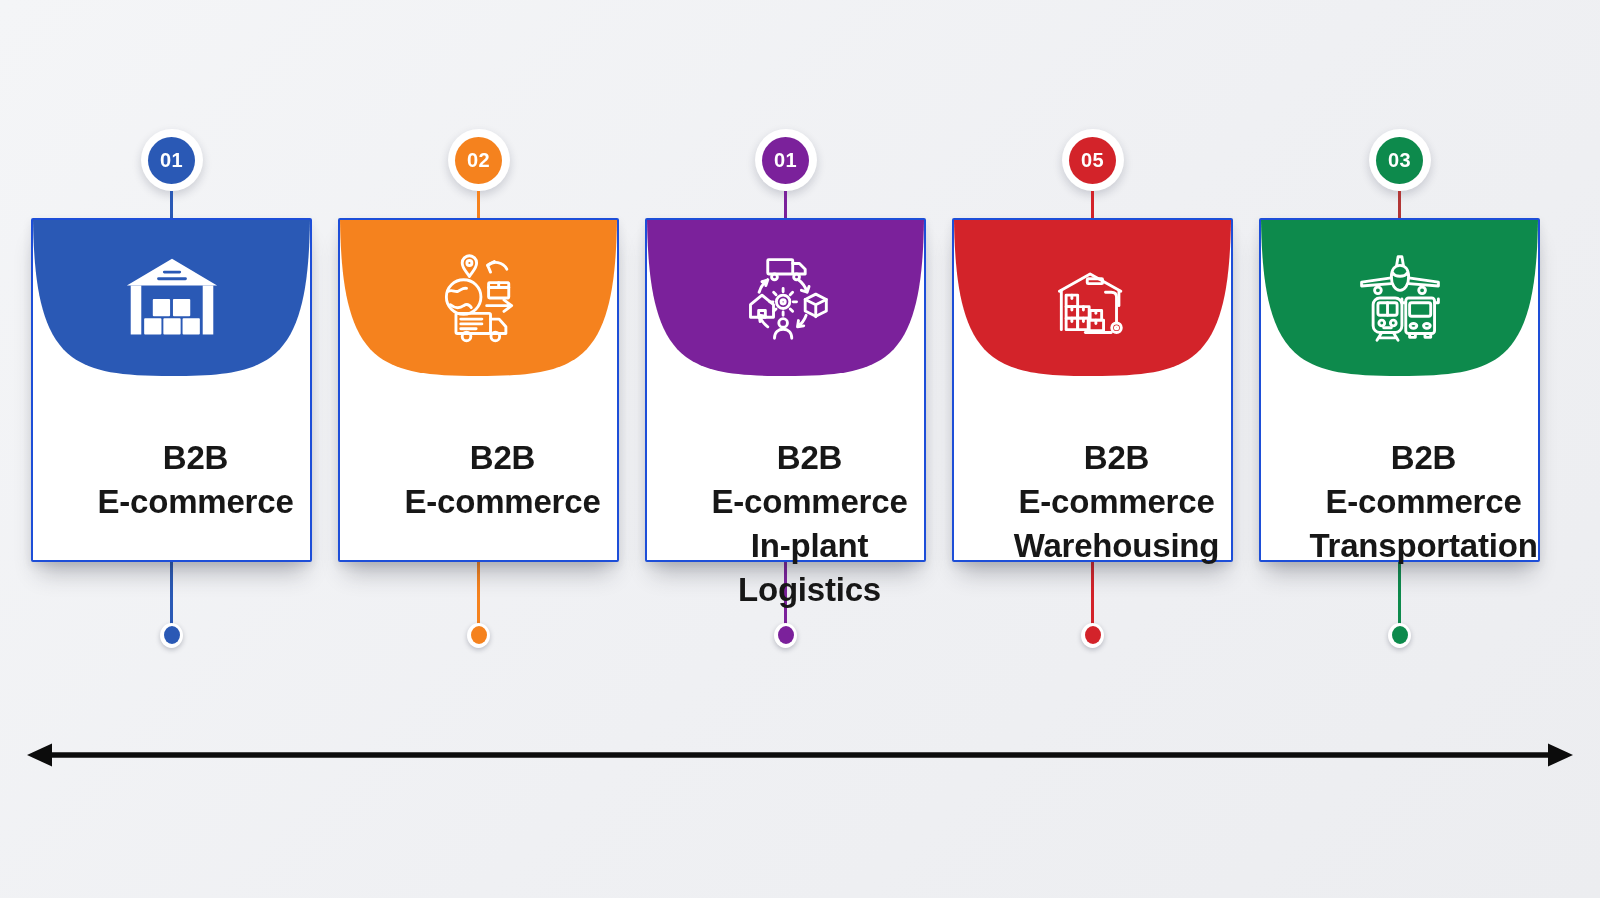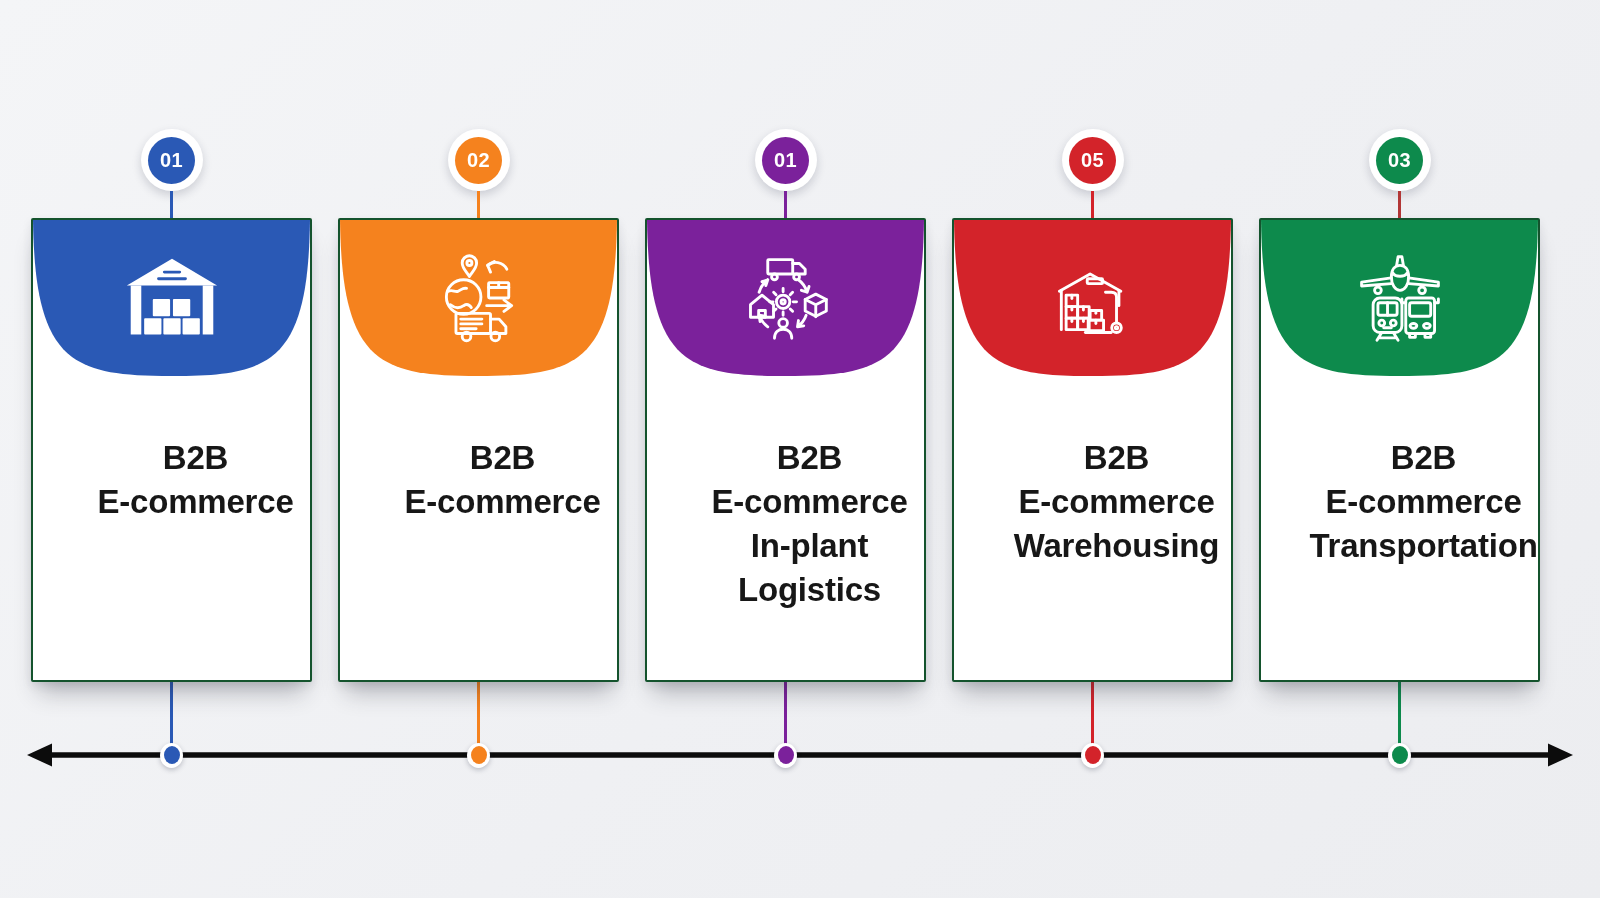--- a/index.html
+++ b/index.html
@@ -29,22 +29,22 @@
     display:flex;align-items:center;justify-content:center;}
   .badge-inner span{color:#ffffff;font-size:20px;font-weight:700;letter-spacing:.5px;}
 
   
   .conn{width:3.5px;background:var(--accent);flex:0 0 auto;}
   .conn.top{height:27px;}
   .conn.bottom{width:3px;height:73px;}
   .mod-5 .conn.top{background:#b23636;} 
 
   
-  .card{position:relative;width:281px;height:464px;box-sizing:border-box;background:#ffffff;
-    border:2px solid #14532d;border-radius:2px;flex:0 0 auto;
+  .card{position:relative;width:281px;height:344px;box-sizing:border-box;background:#ffffff;
+    border:2px solid #1d4ed8;border-radius:2px;flex:0 0 auto;
     box-shadow:0 18px 22px -8px rgba(40,42,55,.30),0 4px 10px rgba(40,42,55,.10);padding-left:48px;}
   .header-shape{position:absolute;top:0;left:0;width:100%;height:160px;display:block;color:var(--accent);}
   .icon{position:absolute;top:30px;left:50%;transform:translateX(-50%);width:96px;height:96px;}
   .icon .ln{stroke:#ffffff;stroke-width:3;fill:none;stroke-linecap:round;stroke-linejoin:round;}
   .icon .fw{fill:#ffffff;}
   .icon .accent-line{stroke:var(--accent);stroke-width:3;stroke-linecap:round;}
   .title{margin-top:216px;text-align:center;color:#171717;font-size:33px;font-weight:600;line-height:44px;letter-spacing:-.2px;}
   .title .line{display:block;white-space:nowrap;}
 
   

